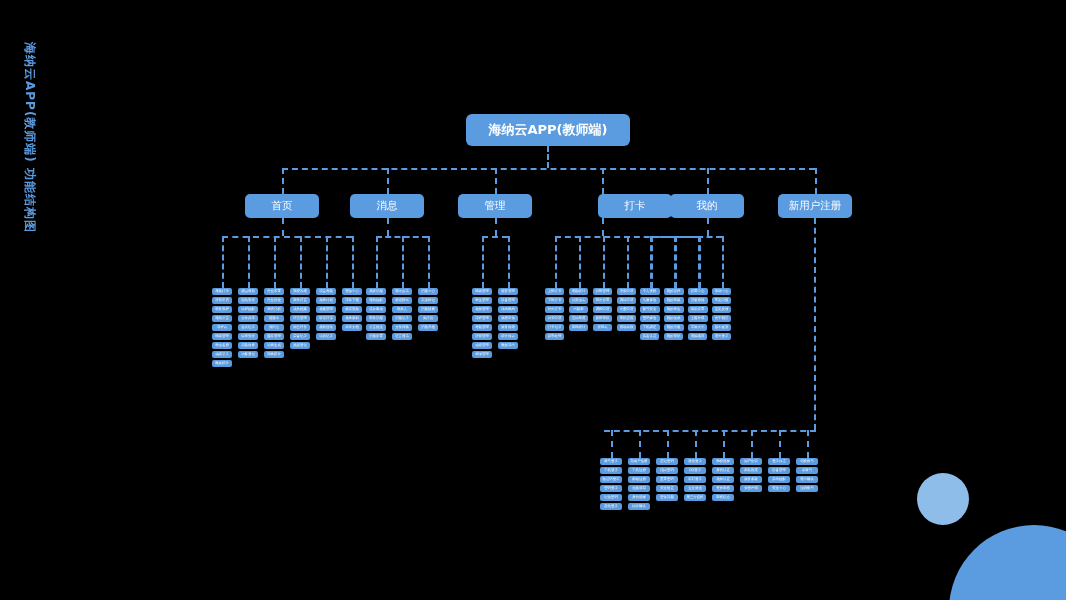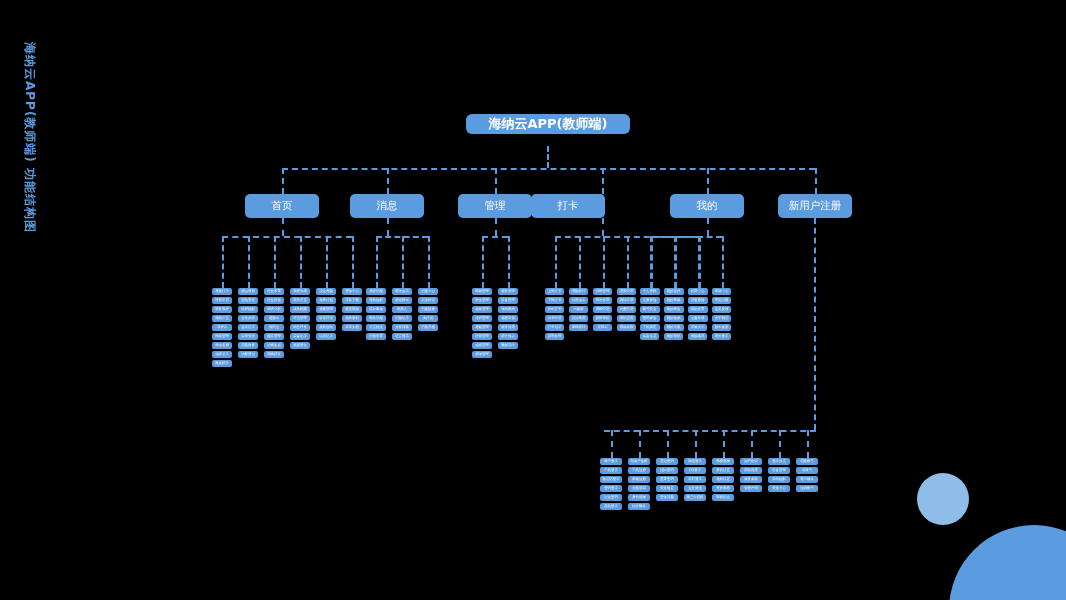--- a/index.html
+++ b/index.html
@@ -33,21 +33,21 @@
   .node {
     position:absolute;
     background:#5B9BE0;
     color:#fff;
     border-radius:5px;
     display:flex; align-items:center; justify-content:center;
     text-align:center;
     white-space:nowrap;
   }
   #root-node {
-    left:466px; top:114px; width:164px; height:20px;
+    left:466px; top:114px; width:164px; height:32px;
     font-size:13px; font-weight:bold; border-radius:6px;
   }
   .node-l2 { top:194px; width:74px; height:24px; font-size:10.5px; }
 
   
   .hline {
     position:absolute; height:0;
     border-top:2px dashed #5B9BE0;
   }
   .vline {
@@ -88,21 +88,21 @@
   <div class="hline" style="left:282px; top:168px; width:533px;"></div>
 
   <div id="level2-layer">
       <div class="vline" style="left: 282px; top: 168px; height: 26px;"></div>
       <div class="node node-l2" style="left: 245px;">首页</div>
       <div class="vline" style="left: 387px; top: 168px; height: 26px;"></div>
       <div class="node node-l2" style="left: 350px;">消息</div>
       <div class="vline" style="left: 495px; top: 168px; height: 26px;"></div>
       <div class="node node-l2" style="left: 458px;">管理</div>
       <div class="vline" style="left: 602px; top: 168px; height: 26px;"></div>
-      <div class="node node-l2" style="left: 531px;">打卡</div>
+      <div class="node node-l2" style="left: 598px;">打卡</div>
       <div class="vline" style="left: 707px; top: 168px; height: 26px;"></div>
       <div class="node node-l2" style="left: 670px;">我的</div>
       <div class="vline" style="left: 815px; top: 168px; height: 26px;"></div>
       <div class="node node-l2" style="left: 778px;">新用户注册</div>
     </div>
 
   <div id="cluster-layer">
       <div class="hline" style="left: 222px; top: 236px; width: 130px;"></div>
       <div class="vline" style="left: 282px; top: 218px; height: 18px;"></div>
       <div class="stem" style="left: 222px; top: 236px; height: 52px;"></div>

